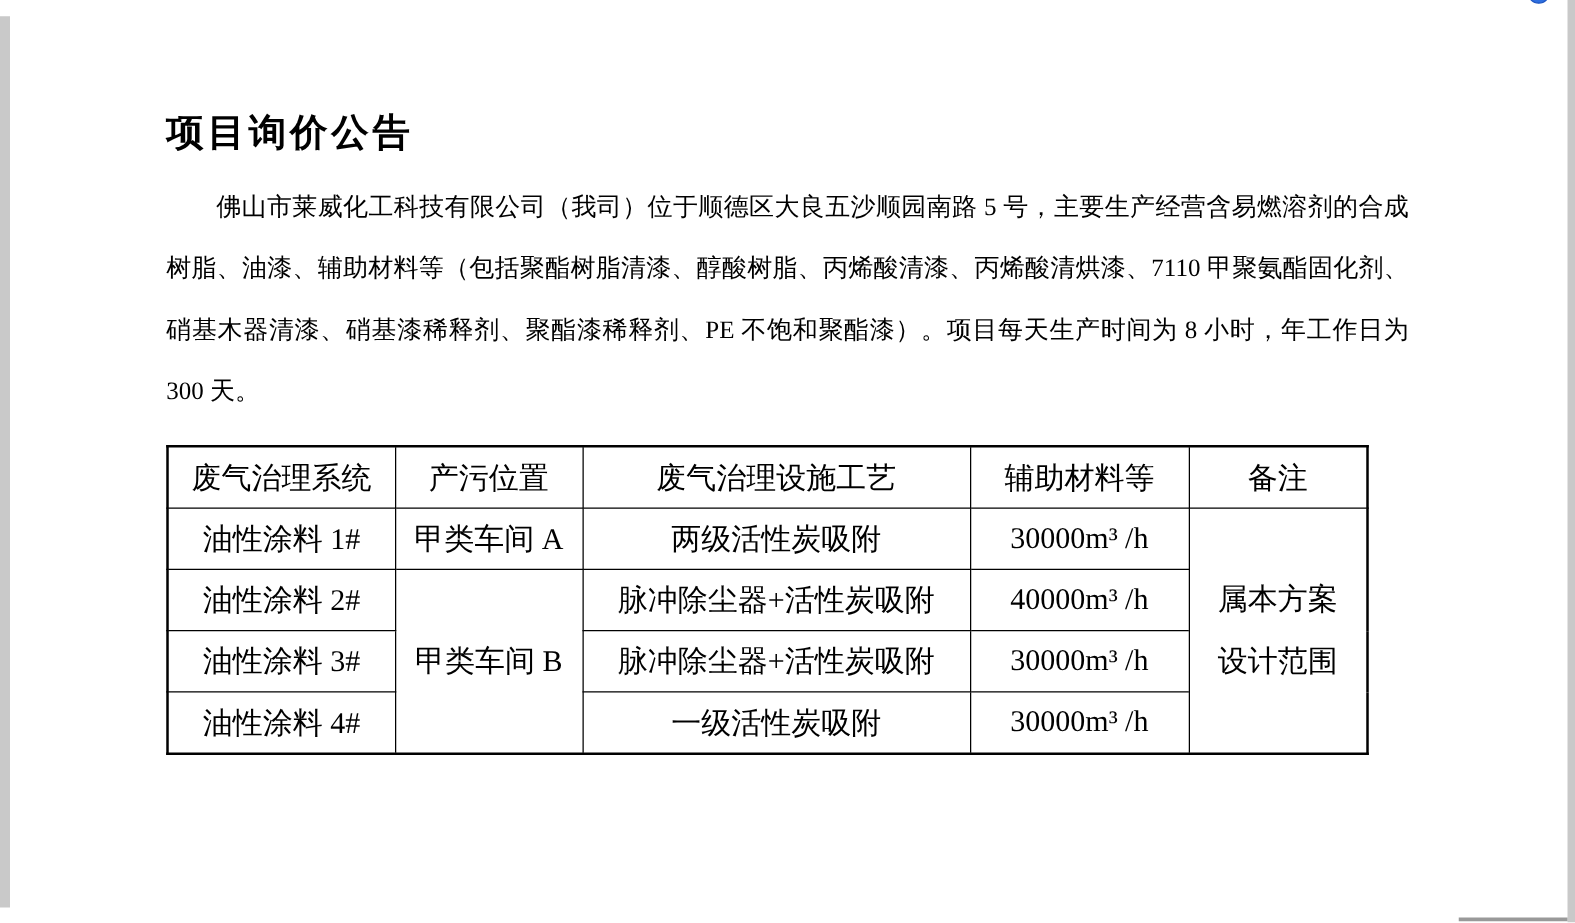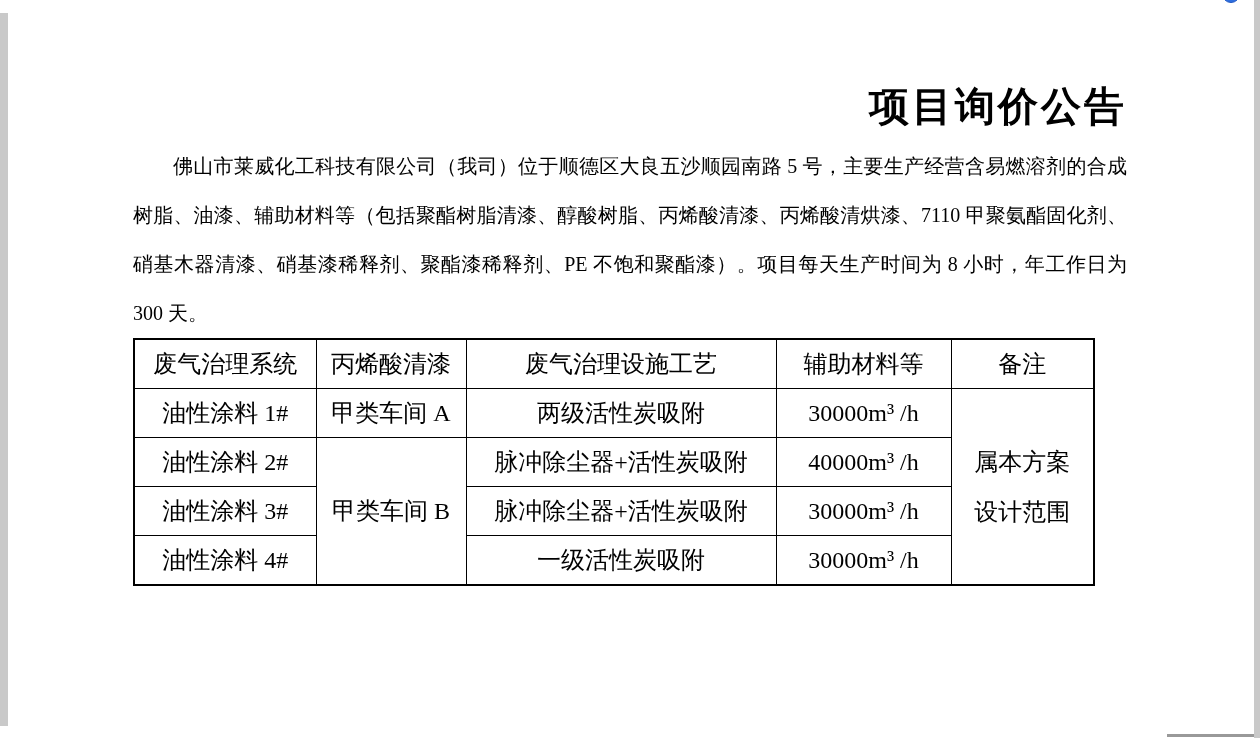--- a/index.html
+++ b/index.html
@@ -40,41 +40,41 @@
     width: 87px; height: 3px;
     background: #999999;
   }
   .page {
     position: absolute;
     left: 133px; top: 0;
     width: 994px;
   }
   .doc-title {
     margin: 80px 0 0 0;
-    text-align: right;
-    font-size: 40px;
+    text-align: left;
+    font-size: 30px;
     font-weight: bold;
     letter-spacing: 3px;
     line-height: 54px;
   }
   .para {
     margin: 0;
     font-size: 20px;
     line-height: 49px;
     text-align: justify;
     text-indent: 2em;
   }
   .para.first {
     margin-top: 8px;
   }
   table.gas-table {
     border-collapse: collapse;
     table-layout: fixed;
     width: 960px;
-    margin-top: 0;
+    margin-top: 18px;
     border: 2px solid #000;
   }
   table.gas-table th,
   table.gas-table td {
     border: 1px solid #000;
     text-align: center;
     vertical-align: middle;
     font-size: 24px;
     font-weight: normal;
     padding: 0;
@@ -104,21 +104,21 @@
     <colgroup>
       <col style="width:182px">
       <col style="width:150px">
       <col style="width:310px">
       <col style="width:175px">
       <col style="width:143px">
     </colgroup>
     <tbody>
         <tr>
       <th>废气治理系统</th>
-      <th>丙烯酸清漆</th>
+      <th>产污位置</th>
       <th>废气治理设施工艺</th>
       <th>辅助材料等</th>
       <th>备注</th>
     </tr>
     <tr>
       <td>油性涂料 1#</td>
       <td>甲类车间 A</td>
       <td>两级活性炭吸附</td>
       <td>30000m³ /h</td>
       <td rowspan="4">

